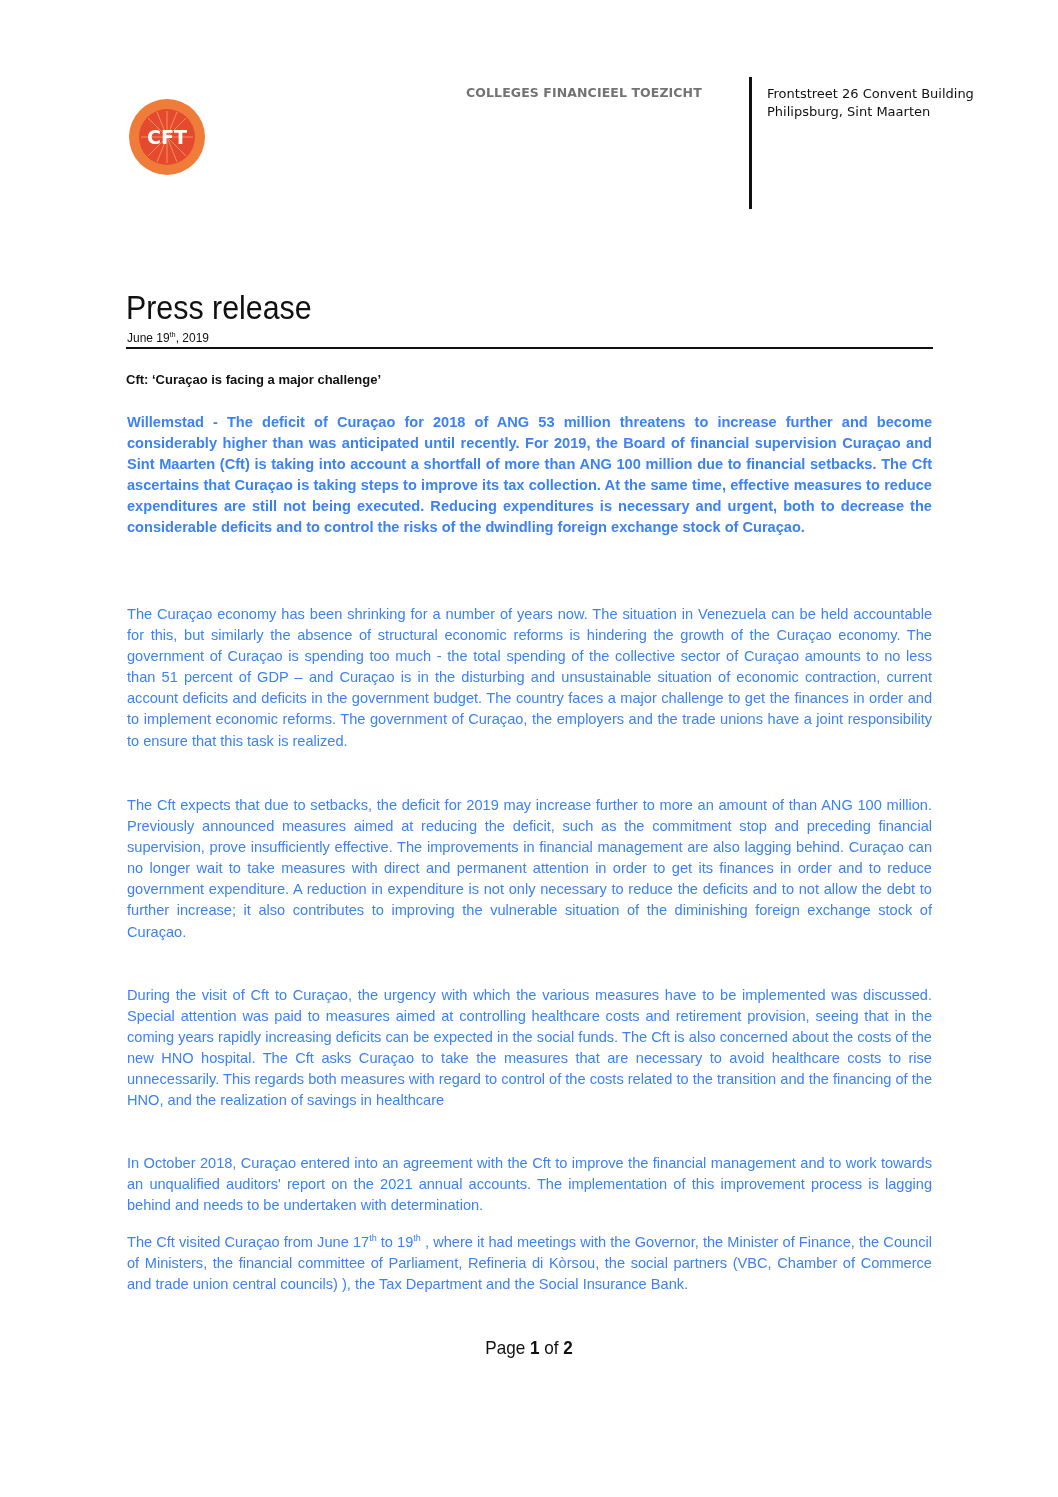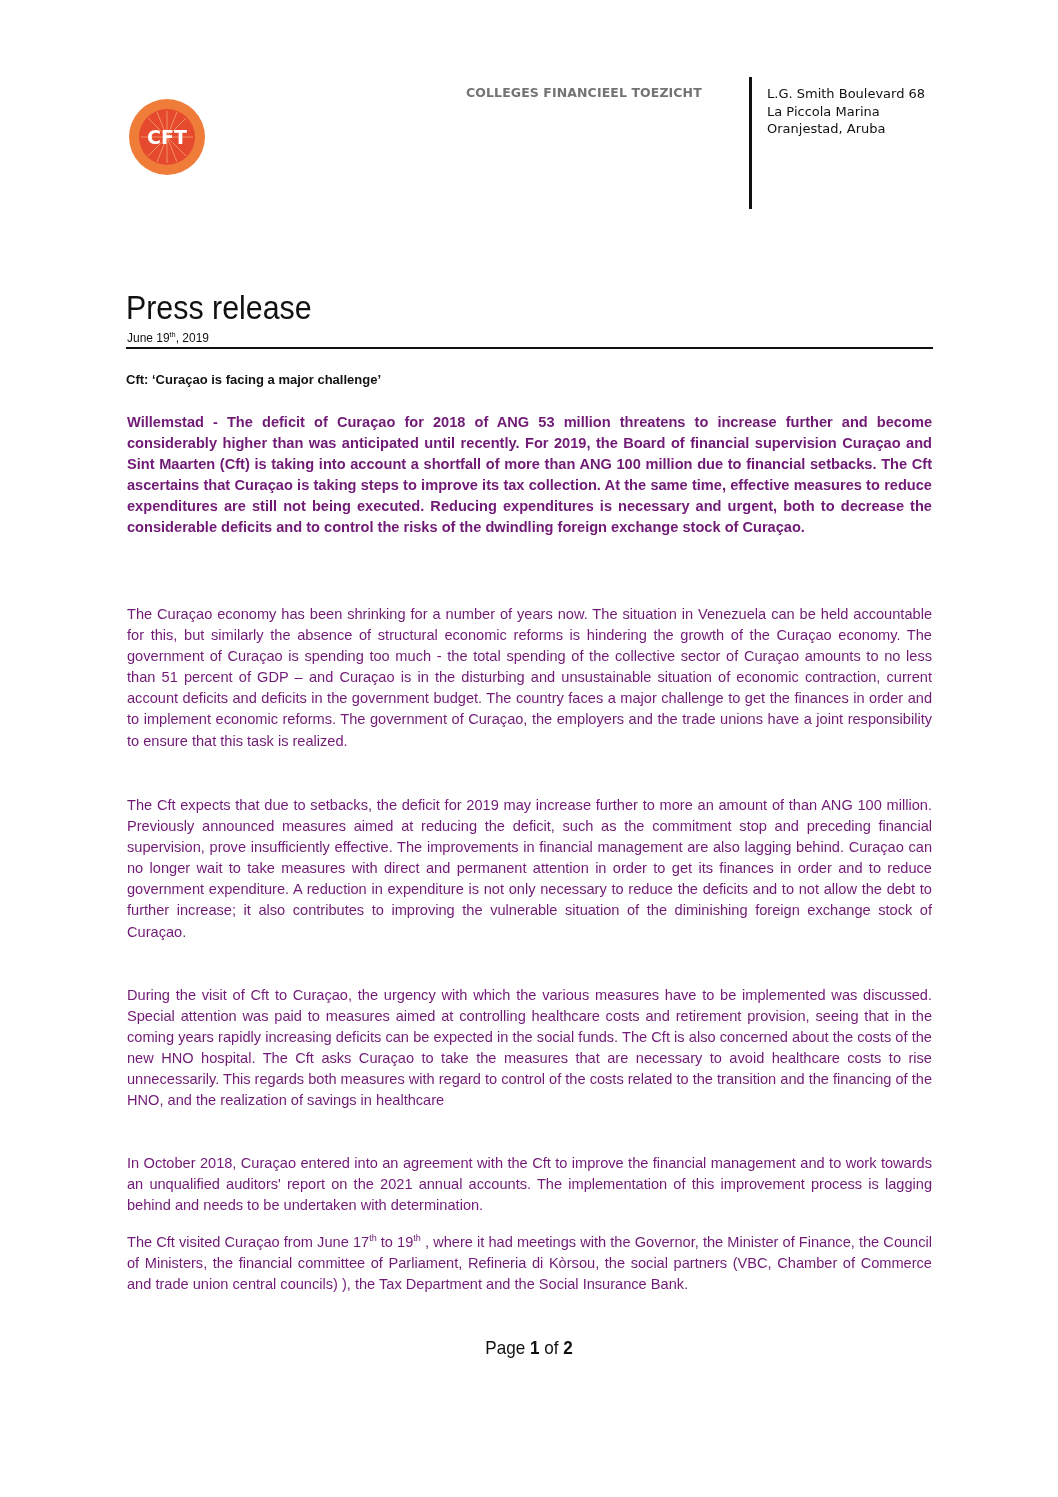--- a/index.html
+++ b/index.html
@@ -18,21 +18,21 @@
            font-family:"Liberation Sans", sans-serif; transform:scaleX(0.92); transform-origin:left; color:#111; }
   .date { position:absolute; left:127px; top:330px; font-size:13px; font-family:"Liberation Sans", sans-serif;
           transform:scaleX(0.92); transform-origin:left; }
   .date sup { font-size:8px; }
   .rule { position:absolute; left:126px; top:347px; width:807px; height:2px; background:#111; }
 
   .headline { position:absolute; left:126px; top:372px; font-size:13px; font-weight:bold;
               font-family:"Liberation Sans", sans-serif; color:#111; }
 
   .content { position:absolute; left:127px; width:805px; font-family:"Liberation Sans", sans-serif;
-             font-size:14.6px; line-height:21.1px; text-align:justify; color:#701a75; }
+             font-size:14.6px; line-height:21.1px; text-align:justify; color:#3b82f6; }
   .lead { top:412px; font-weight:bold; }
   .p1 { top:604px; }
   .p2 { top:795px; }
   .p3 { top:985px; }
   .p4 { top:1153px; }
   .p5 { top:1232px; }
   .content sup { font-size:9px; line-height:0; }
 
   .pager { position:absolute; left:0; width:1058px; top:1337px; text-align:center;
            font-family:"Liberation Sans", sans-serif; font-size:19px; transform:scaleX(0.9); }
@@ -55,23 +55,22 @@
     </g>
     <text x="39" y="46" text-anchor="middle" font-family="DejaVu Sans, sans-serif" font-weight="bold" font-size="19" fill="#ffffff">CFT</text>
   </svg>
 </div>
 
 <div class="org-name">COLLEGES FINANCIEEL TOEZICHT</div>
 <div class="divider"></div>
 
 <div class="addresses">
   <div class="addr-block">
-    <div>L.G. Smith Boulevard 68</div>
-    <div>La Piccola Marina</div>
-    <div>Oranjestad, Aruba</div>
+    <div>Frontstreet 26 Convent Building</div>
+    <div>Philipsburg, Sint Maarten</div>
   </div>
 </div>
 
 <div class="title">Press release</div>
 <div class="date"><span>June 19</span><sup>th</sup><span>, 2019</span></div>
 <div class="rule"></div>
 
 <div class="headline">Cft: ‘Curaçao is facing a major challenge’</div>
 
 <div class="content lead">Willemstad - The deficit of Curaçao for 2018 of ANG 53 million threatens to increase further and become considerably higher than was anticipated until recently. For 2019, the Board of financial supervision Curaçao and Sint Maarten (Cft) is taking into account a shortfall of more than ANG 100 million due to financial setbacks. The Cft ascertains that Curaçao is taking steps to improve its tax collection. At the same time, effective measures to reduce expenditures are still not being executed. Reducing expenditures is necessary and urgent, both to decrease the considerable deficits and to control the risks of the dwindling foreign exchange stock of Curaçao.</div>

